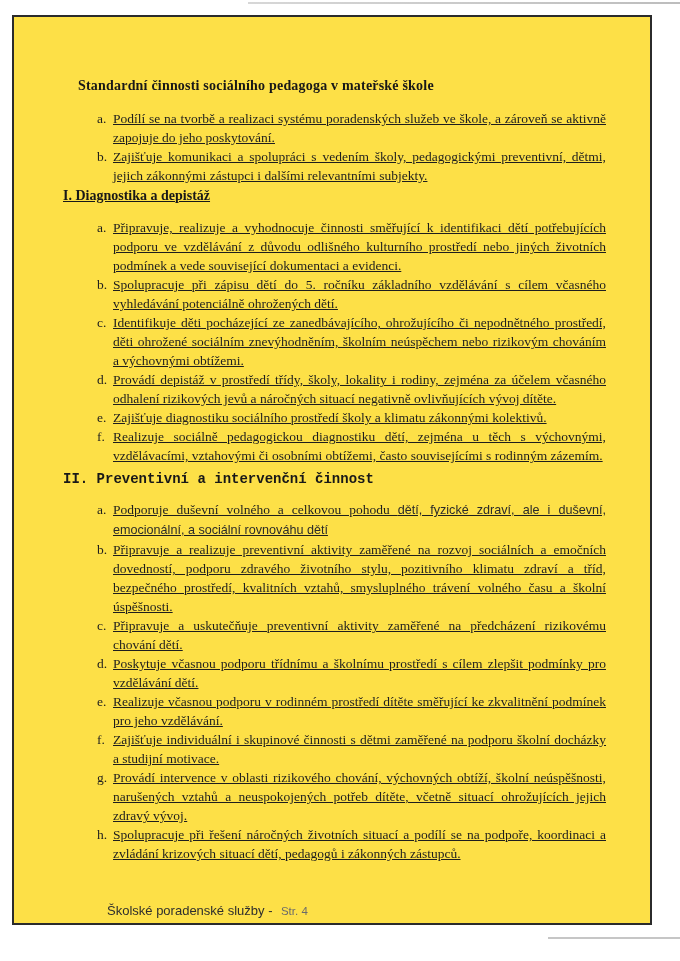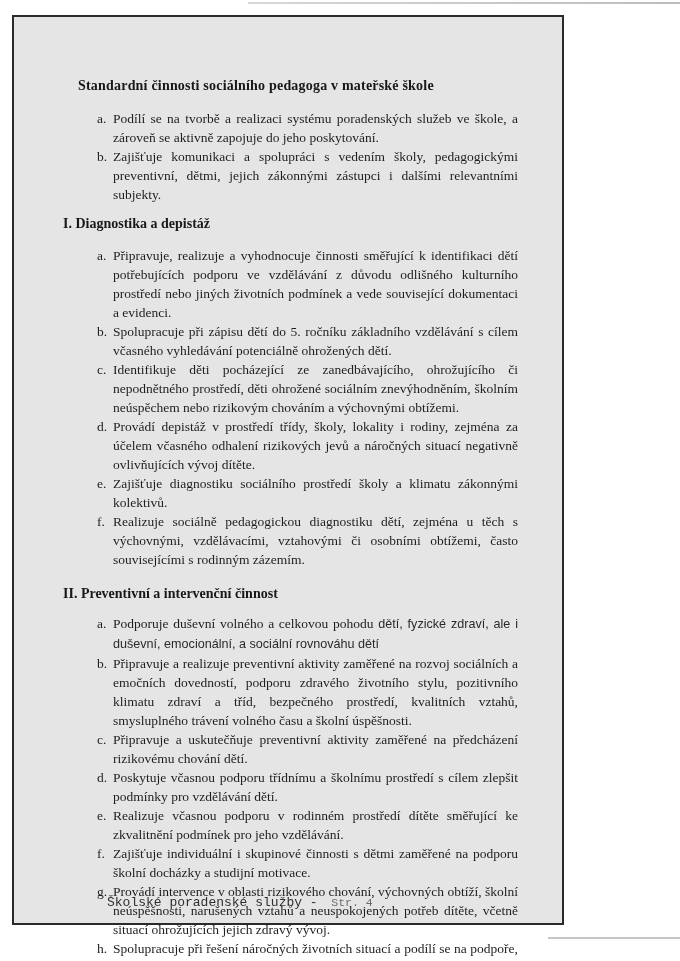--- a/index.html
+++ b/index.html
@@ -25,25 +25,25 @@
   .scan-line-bottom {
     position: absolute;
     top: 937px; left: 548px; right: 0;
     height: 2px;
     background: #c6c6c6;
   }
   
   .frame {
     position: absolute;
     left: 12px; top: 15px;
-    width: 552px; height: 910px;
+    width: 640px; height: 910px;
     border: 2px solid #2b2b2b;
     box-sizing: border-box;
     padding: 59px 44px 0 49px;
-    background: #e5e5e5;
+    background: #fde047;
   }
   .doc-title {
     margin: 0 0 0 15px;
     font-size: 14px;
     font-weight: bold;
     line-height: 19px;
     letter-spacing: 0.2px;
     color: #181818;
   }
   .item-list {
@@ -59,43 +59,44 @@
   }
   .item-letter {
     flex: 0 0 16px;
     margin-left: 34px;
     color: #1e1e1e;
   }
   .item-text {
     flex: 1;
     text-align: justify;
     color: #1e1e1e;
+    text-decoration: underline;
   }
   .item-text .serif { font-family: "Liberation Serif", serif; }
   .item-text .sans {
     font-family: "Liberation Sans", sans-serif;
     font-size: 12.6px;
     color: #2a2a2a;
   }
   .section-heading {
     margin: 0;
     font-size: 14px;
     font-weight: bold;
     line-height: 19px;
     color: #181818;
   }
-  .section-block.sect-0 .section-heading { margin-top: 10px; }
-  .section-block.sect-1 .section-heading { margin-top: 15px; }
+  .section-block.sect-0 .section-heading { margin-top: 1px; text-decoration: underline; }
+  .section-block.sect-1 .section-heading { margin-top: 5px; font-family: Liberation Mono, monospace; }
   .section-block .item-list { margin-top: 13px; }
   .section-block.sect-1 .item-list { margin-top: 11px; }
   .page-footer {
     position: absolute;
     left: 93px;
-    bottom: 12px;
-    font-family: Liberation Mono, monospace;
+    bottom: 4px;
+    font-family: Liberation Sans, sans-serif;
     white-space: nowrap;
   }
   .footer-label {
     font-size: 13px;
     color: #2e2e2e;
   }
   .footer-page {
     font-size: 11.5px;
     color: #6b6b6b;
     margin-left: 4px;

